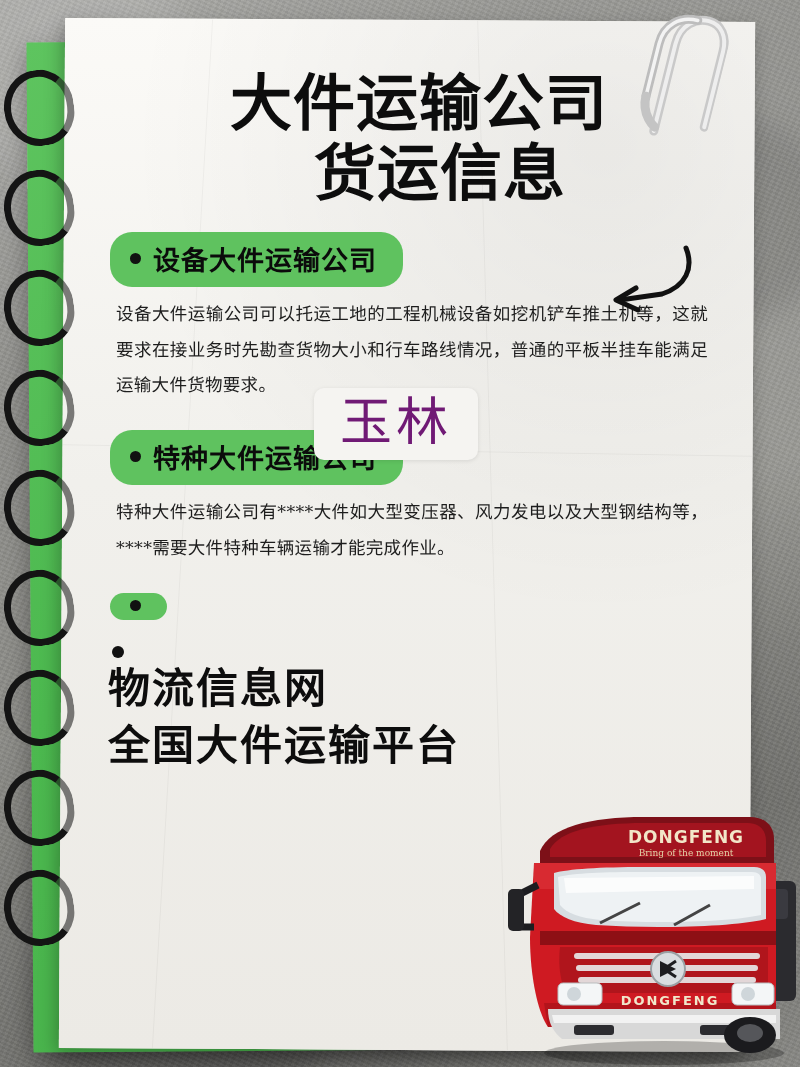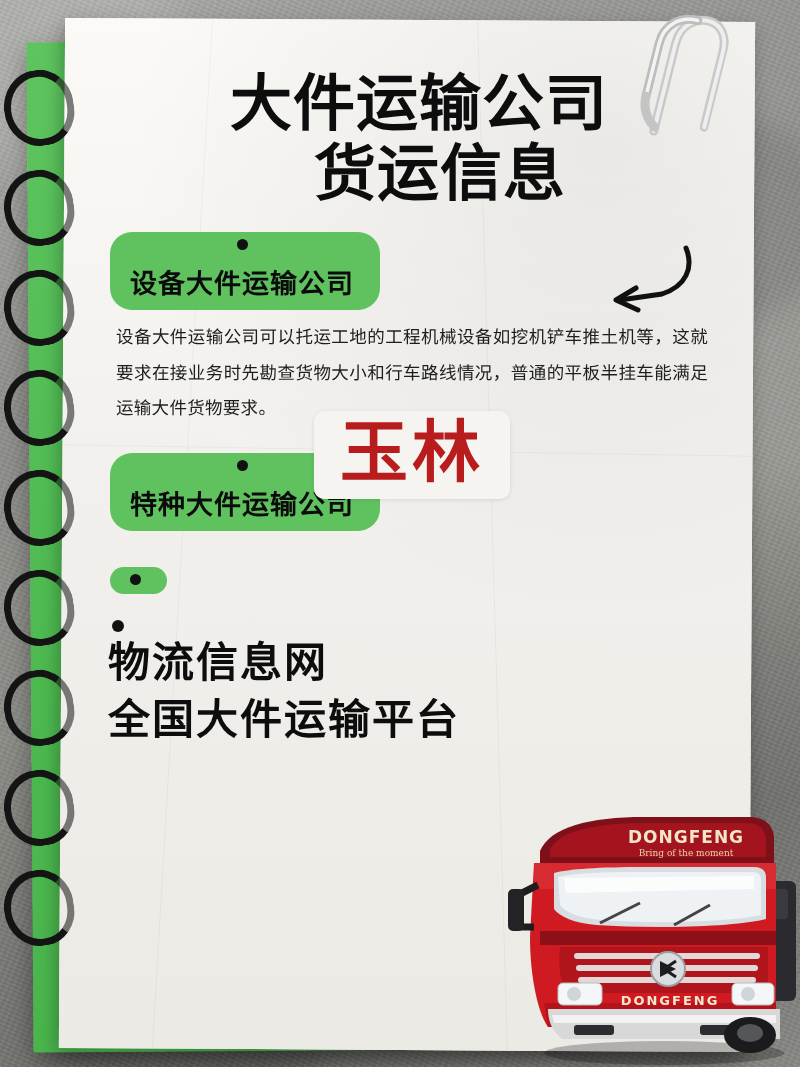--- a/index.html
+++ b/index.html
@@ -144,21 +144,20 @@
   
   .pill-row {
     position: relative;
     margin: 26px 0 10px 18px;
     display: inline-flex;
     align-items: center;
     gap: 12px;
     background: #5fc25f;
     border-radius: 22px;
     padding: 7px 26px 9px 20px;
-    flex-direction: column;
   }
   .bullet {
     width: 11px;
     height: 11px;
     border-radius: 50%;
     background: #111;
     flex: none;
   }
   .pill-text {
     font-size: 27px;
@@ -185,23 +184,23 @@
     position: absolute;
     left: 222px;
     top: -16px;
     background: #f5f4f1;
     border-radius: 10px;
     padding: 8px 26px 12px 26px;
     box-shadow: 0 1px 4px rgba(0,0,0,0.10);
     z-index: 7;
   }
   .watermark span {
-    font-size: 68px;
-    font-weight: 700;
-    color: #b91c1c;
+    font-size: 52px;
+    font-weight: 400;
+    color: #701a75;
     letter-spacing: 4px;
     line-height: 1;
   }
 
   
   .footer {
     margin: 30px 0 0 4px;
     position: relative;
   }
   .footer .dot {
@@ -294,20 +293,21 @@
       <span class="pill-text">设备大件运输公司</span>
     </div>
     <p class="para">设备大件运输公司可以托运工地的工程机械设备如挖机铲车推土机等，这就要求在接业务时先勘查货物大小和行车路线情况，普通的平板半挂车能满足运输大件货物要求。</p>
   </div>
 
   <div class="sec2">
     <div class="pill-row">
       <span class="bullet"></span>
       <span class="pill-text">特种大件运输公司</span>
     </div>
+    <p class="para">特种大件运输公司有****大件如大型变压器、风力发电以及大型钢结构等，****需要大件特种车辆运输才能完成作业。</p>
     <div class="watermark">
       <span>玉林</span>
     </div>
   </div>
 
   <div>
     <div class="pill-row">
       <span class="bullet"></span>
     </div>
   </div>

